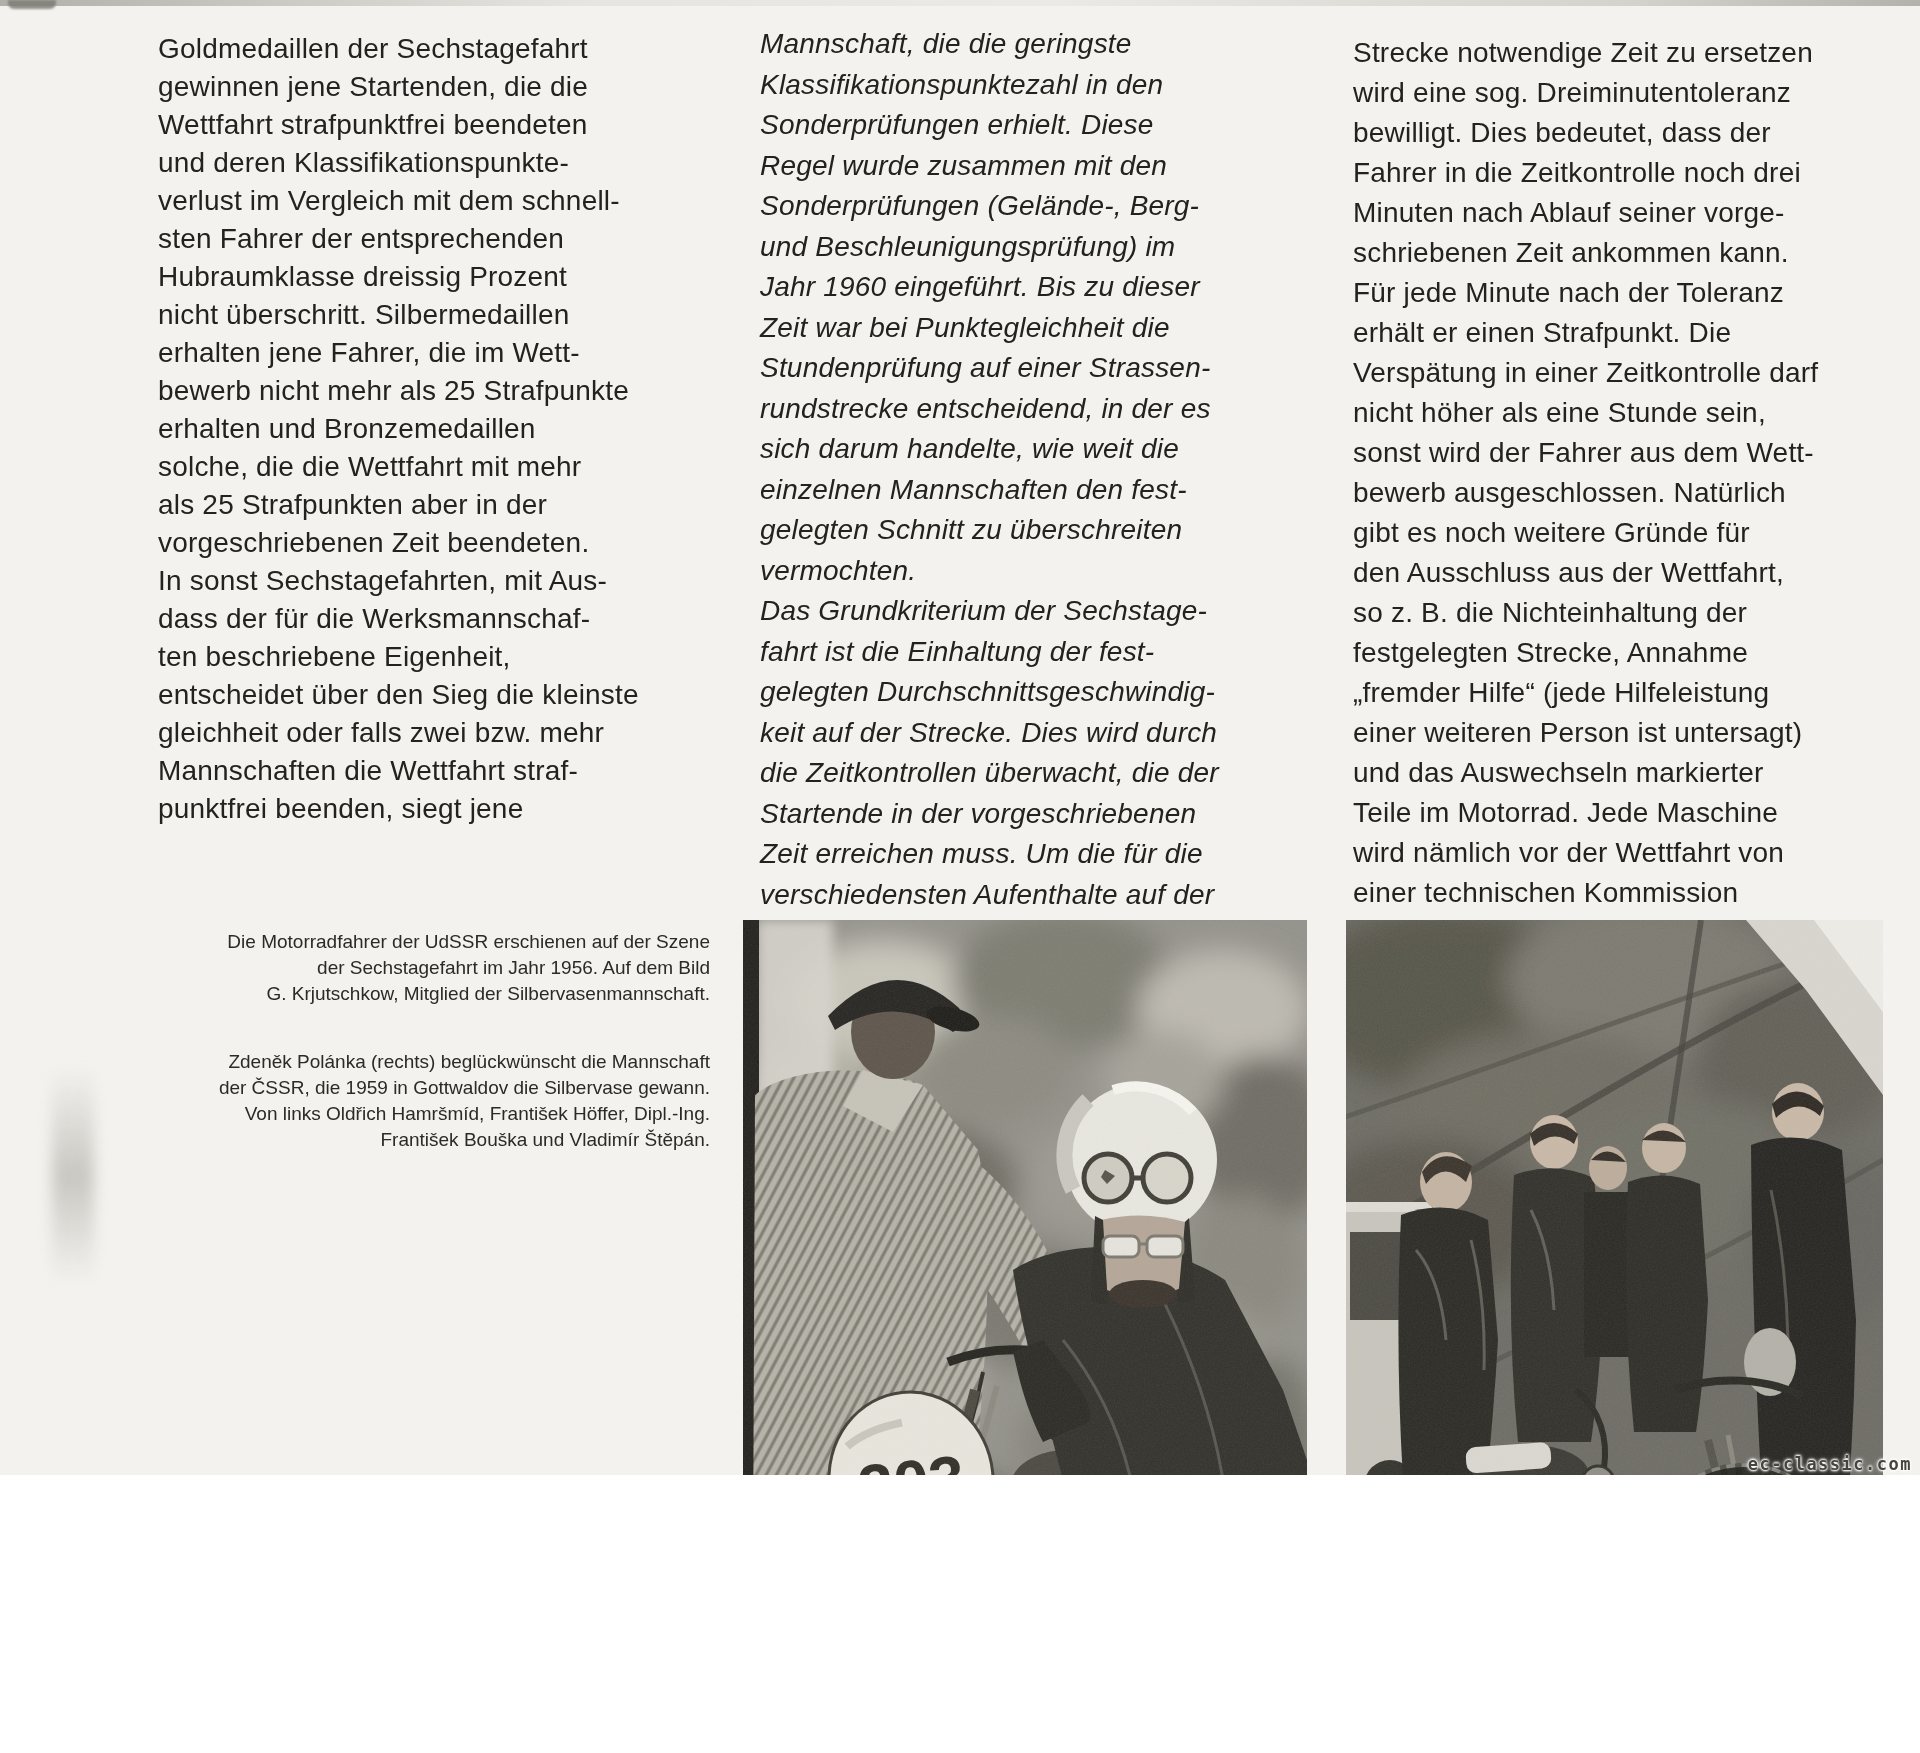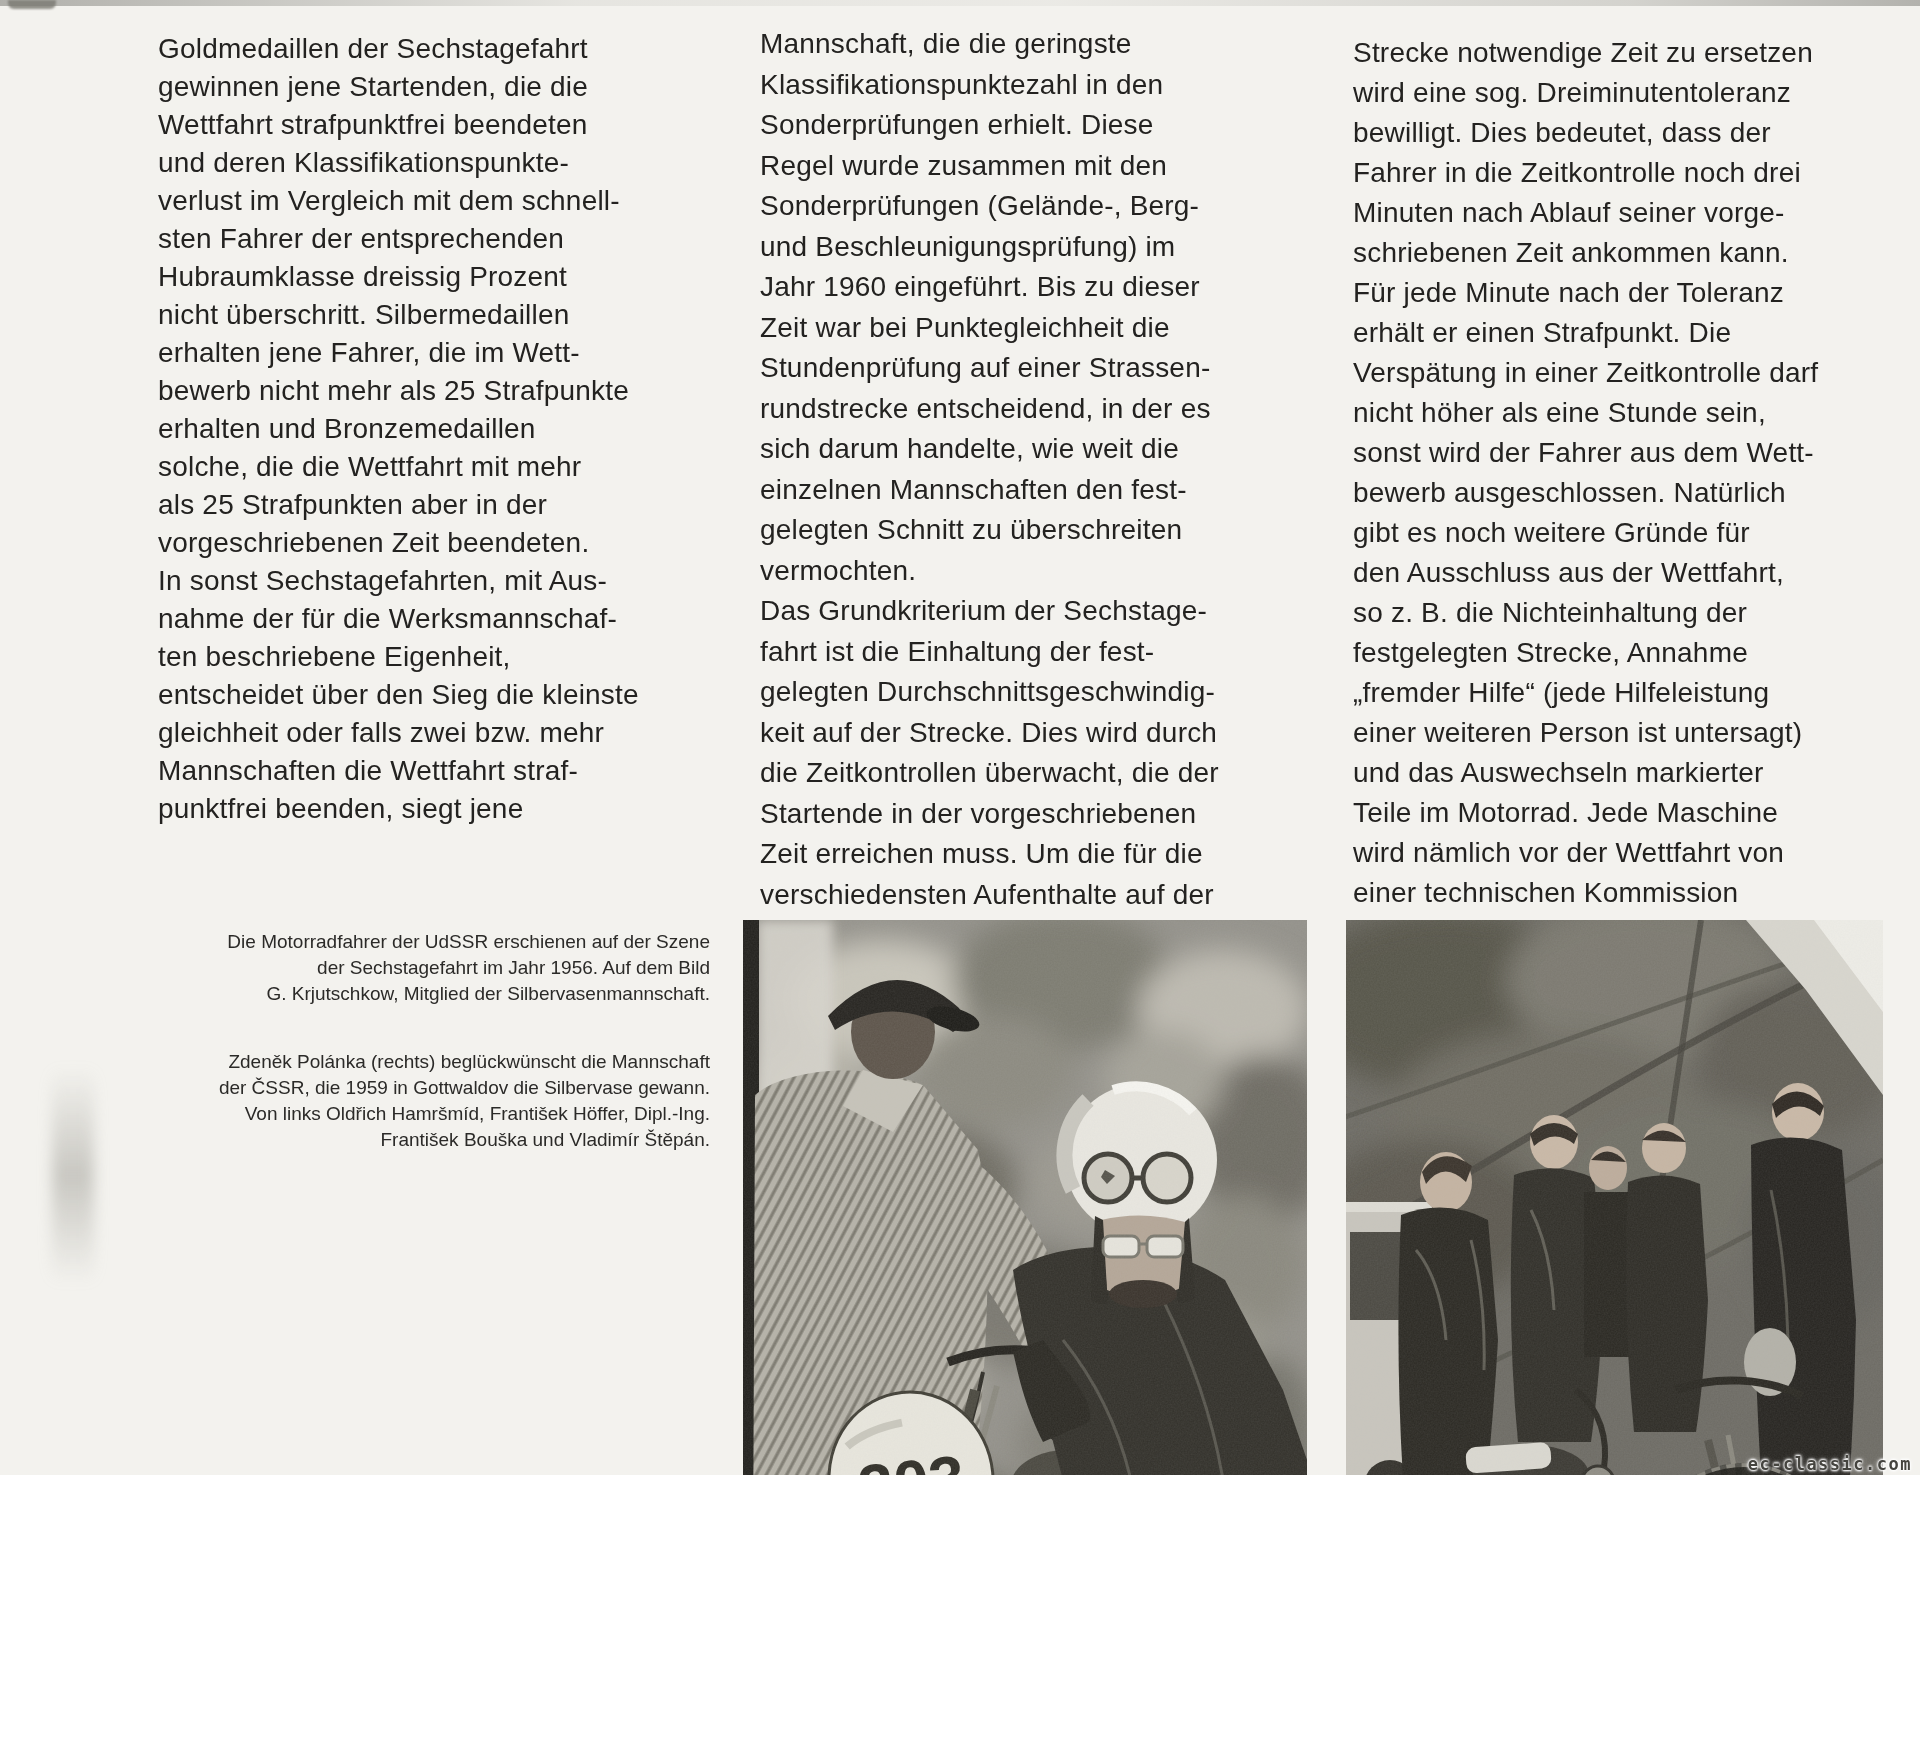--- a/index.html
+++ b/index.html
@@ -15,21 +15,21 @@
     background:linear-gradient(to right,rgba(110,110,104,.5),rgba(160,160,152,.16) 30%,rgba(160,160,152,.10) 55%,rgba(120,120,112,.26) 85%,rgba(90,90,84,.42));}
   .art-speck{position:absolute;top:0;left:8px;width:48px;height:9px;background:#7a7972;
     border-radius:0 0 6px 6px;opacity:.8;filter:blur(1px);}
   .art-streak{position:absolute;left:52px;top:1068px;width:42px;height:215px;
     background:linear-gradient(to bottom,rgba(190,189,182,0),rgba(172,171,164,.6),rgba(190,189,182,0));
     filter:blur(7px);}
   
   .col{position:absolute;color:#232220;font-size:28px;letter-spacing:.2px;white-space:nowrap;}
   .col .tline{display:block;}
   .col1{left:158px;top:30px;line-height:38px;}
-  .col2{left:760px;top:24px;line-height:40.5px;}
+  .col2{left:760px;top:24px;line-height:40.5px;font-style:italic;}
   .col3{left:1353px;top:33px;line-height:40px;}
   
   .caption{position:absolute;right:1210px;text-align:right;color:#2b2a28;
     font-size:19px;line-height:26px;white-space:nowrap;}
   .caption1{top:929px;text-align:right;}
   .caption2{top:1049px;}
   
   .photo{position:absolute;overflow:hidden;background:#8b897f;}
   .photo-left{left:743px;top:920px;width:564px;height:802px;}
   .photo-right{left:1346px;top:920px;width:537px;height:802px;}
@@ -58,21 +58,21 @@
       <div class="tline">sten Fahrer der entsprechenden</div>
       <div class="tline">Hubraumklasse dreissig Prozent</div>
       <div class="tline">nicht überschritt. Silbermedaillen</div>
       <div class="tline">erhalten jene Fahrer, die im Wett-</div>
       <div class="tline">bewerb nicht mehr als 25 Strafpunkte</div>
       <div class="tline">erhalten und Bronzemedaillen</div>
       <div class="tline">solche, die die Wettfahrt mit mehr</div>
       <div class="tline">als 25 Strafpunkten aber in der</div>
       <div class="tline">vorgeschriebenen Zeit beendeten.</div>
       <div class="tline">In sonst Sechstagefahrten, mit Aus-</div>
-      <div class="tline">nahme der für die Werksmannschaf-</div>
+      <div class="tline">dass der für die Werksmannschaf-</div>
       <div class="tline">ten beschriebene Eigenheit,</div>
       <div class="tline">entscheidet über den Sieg die kleinste</div>
       <div class="tline">gleichheit oder falls zwei bzw. mehr</div>
       <div class="tline">Mannschaften die Wettfahrt straf-</div>
       <div class="tline">punktfrei beenden, siegt jene</div>
     </div>
   <div class="col col2">
       <div class="tline">Mannschaft, die die geringste</div>
       <div class="tline">Klassifikationspunktezahl in den</div>
       <div class="tline">Sonderprüfungen erhielt. Diese</div>

